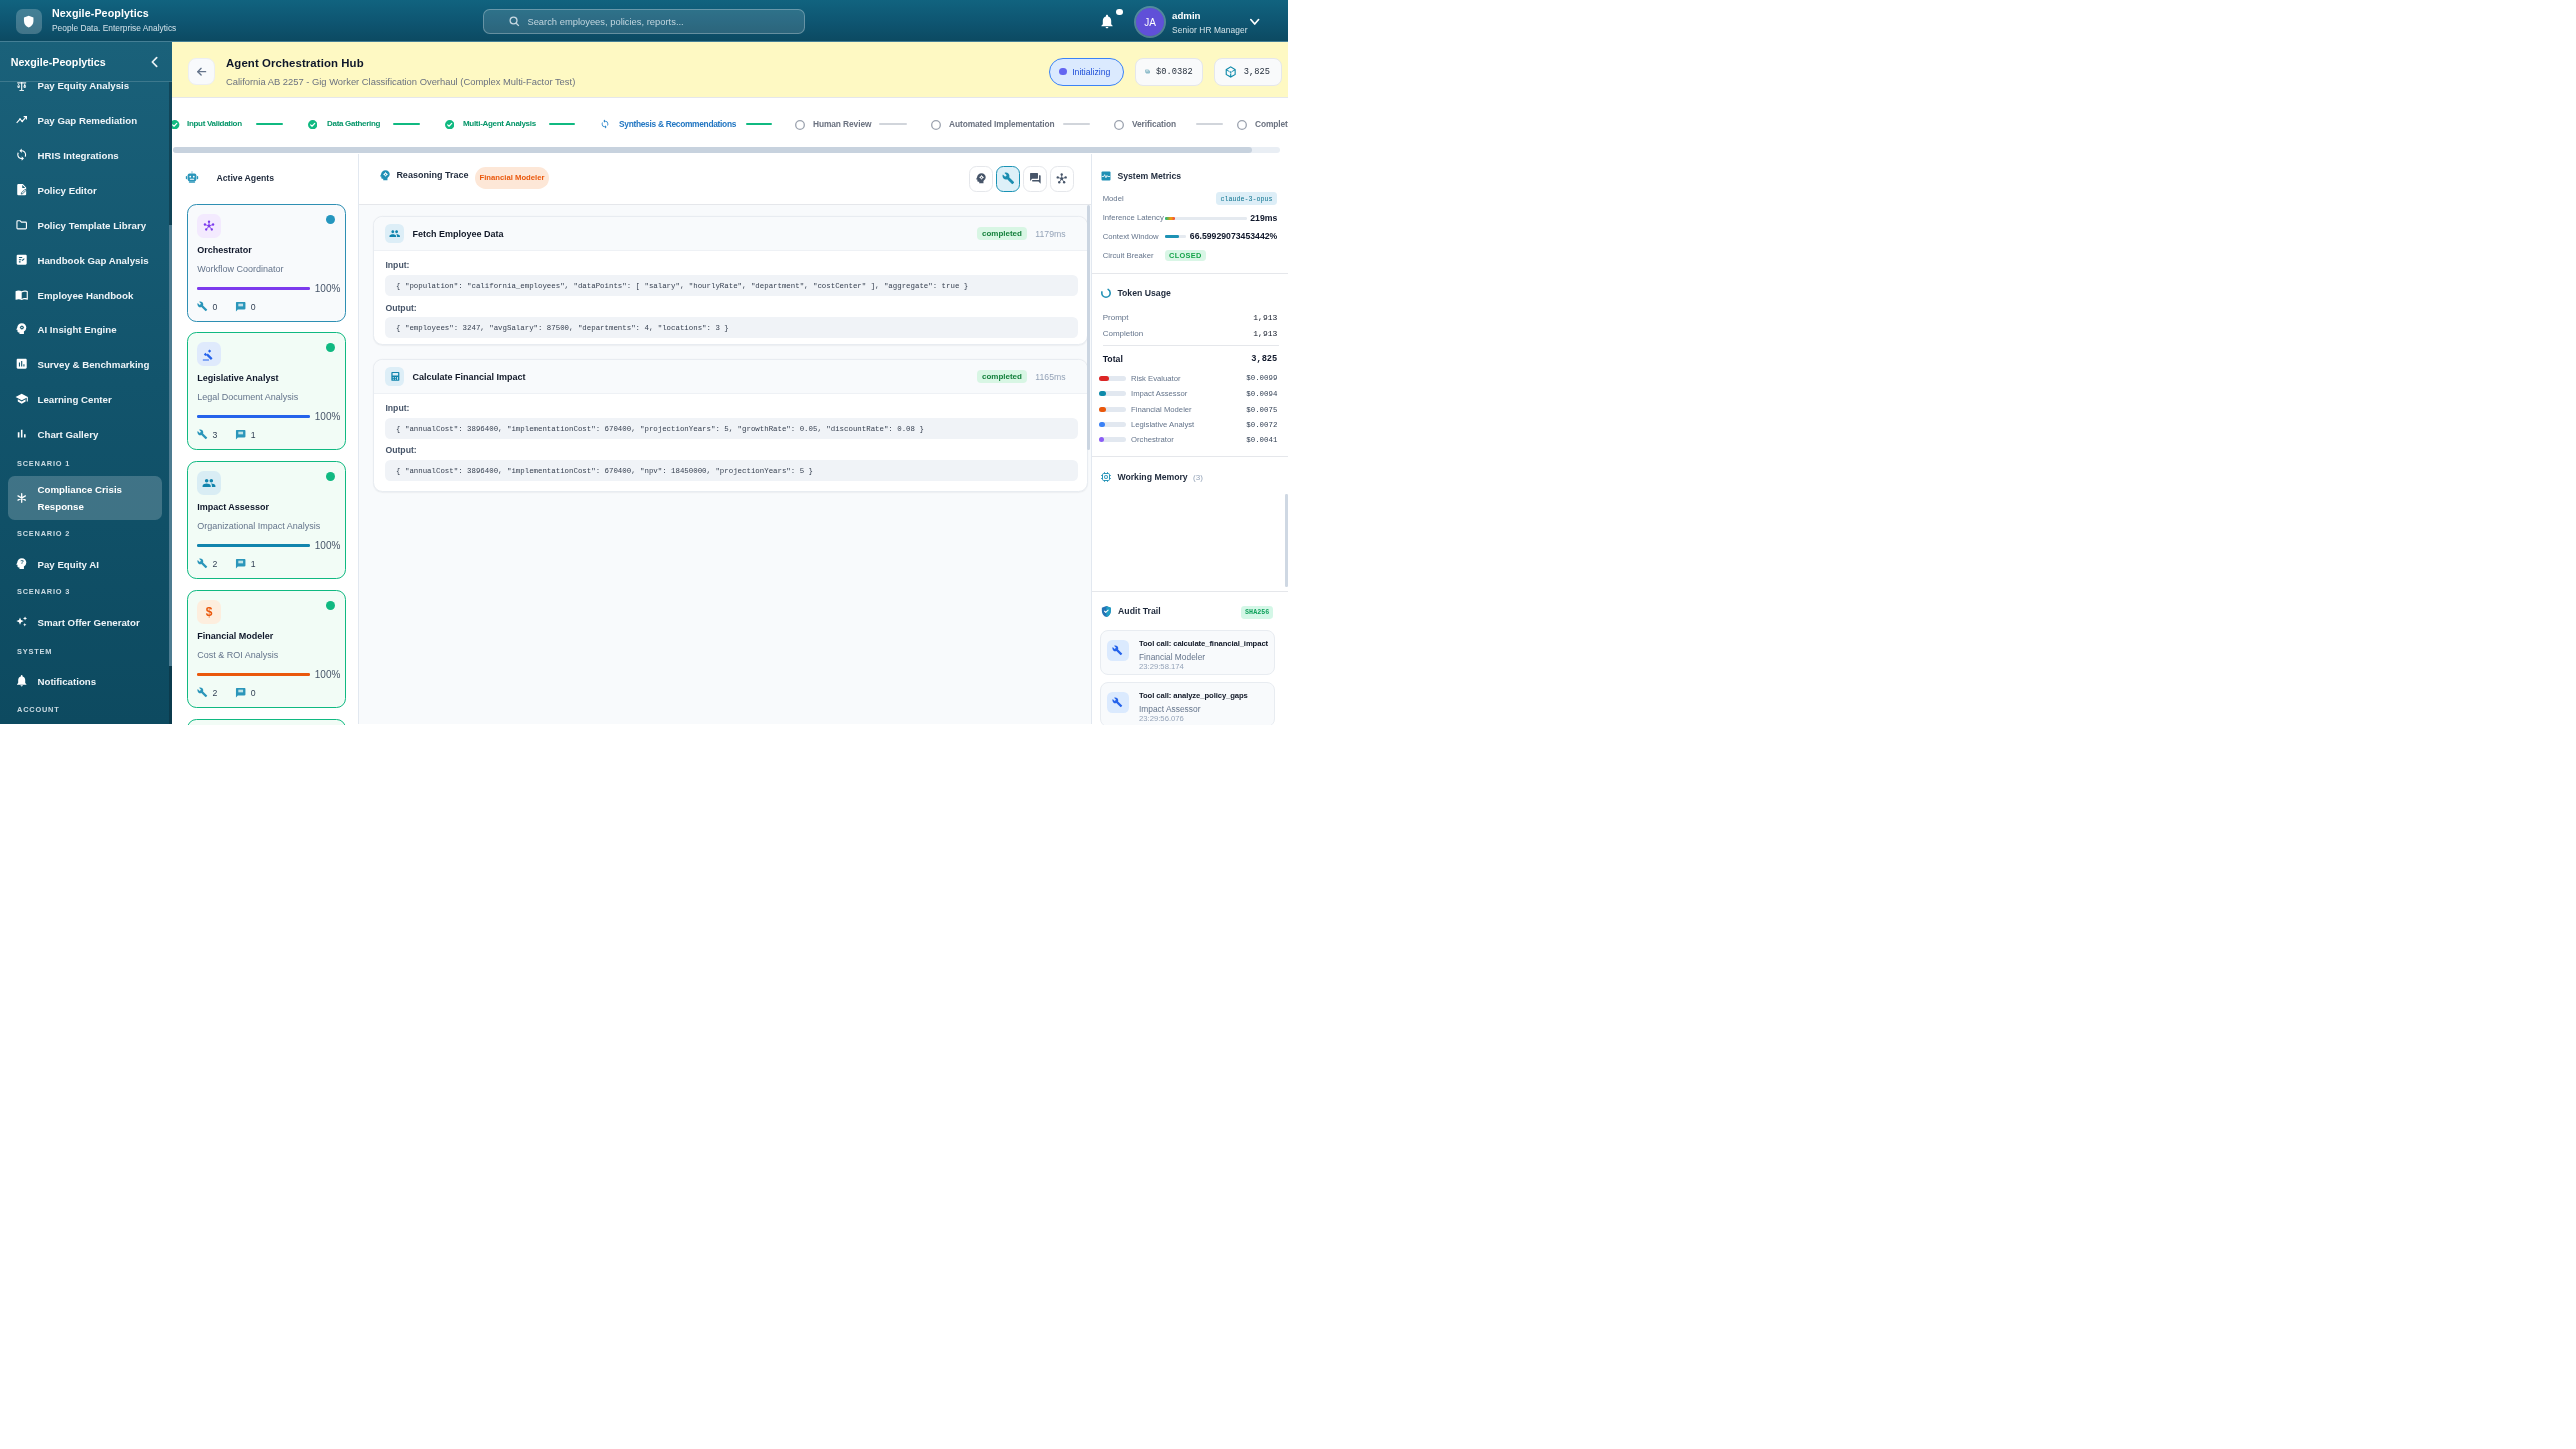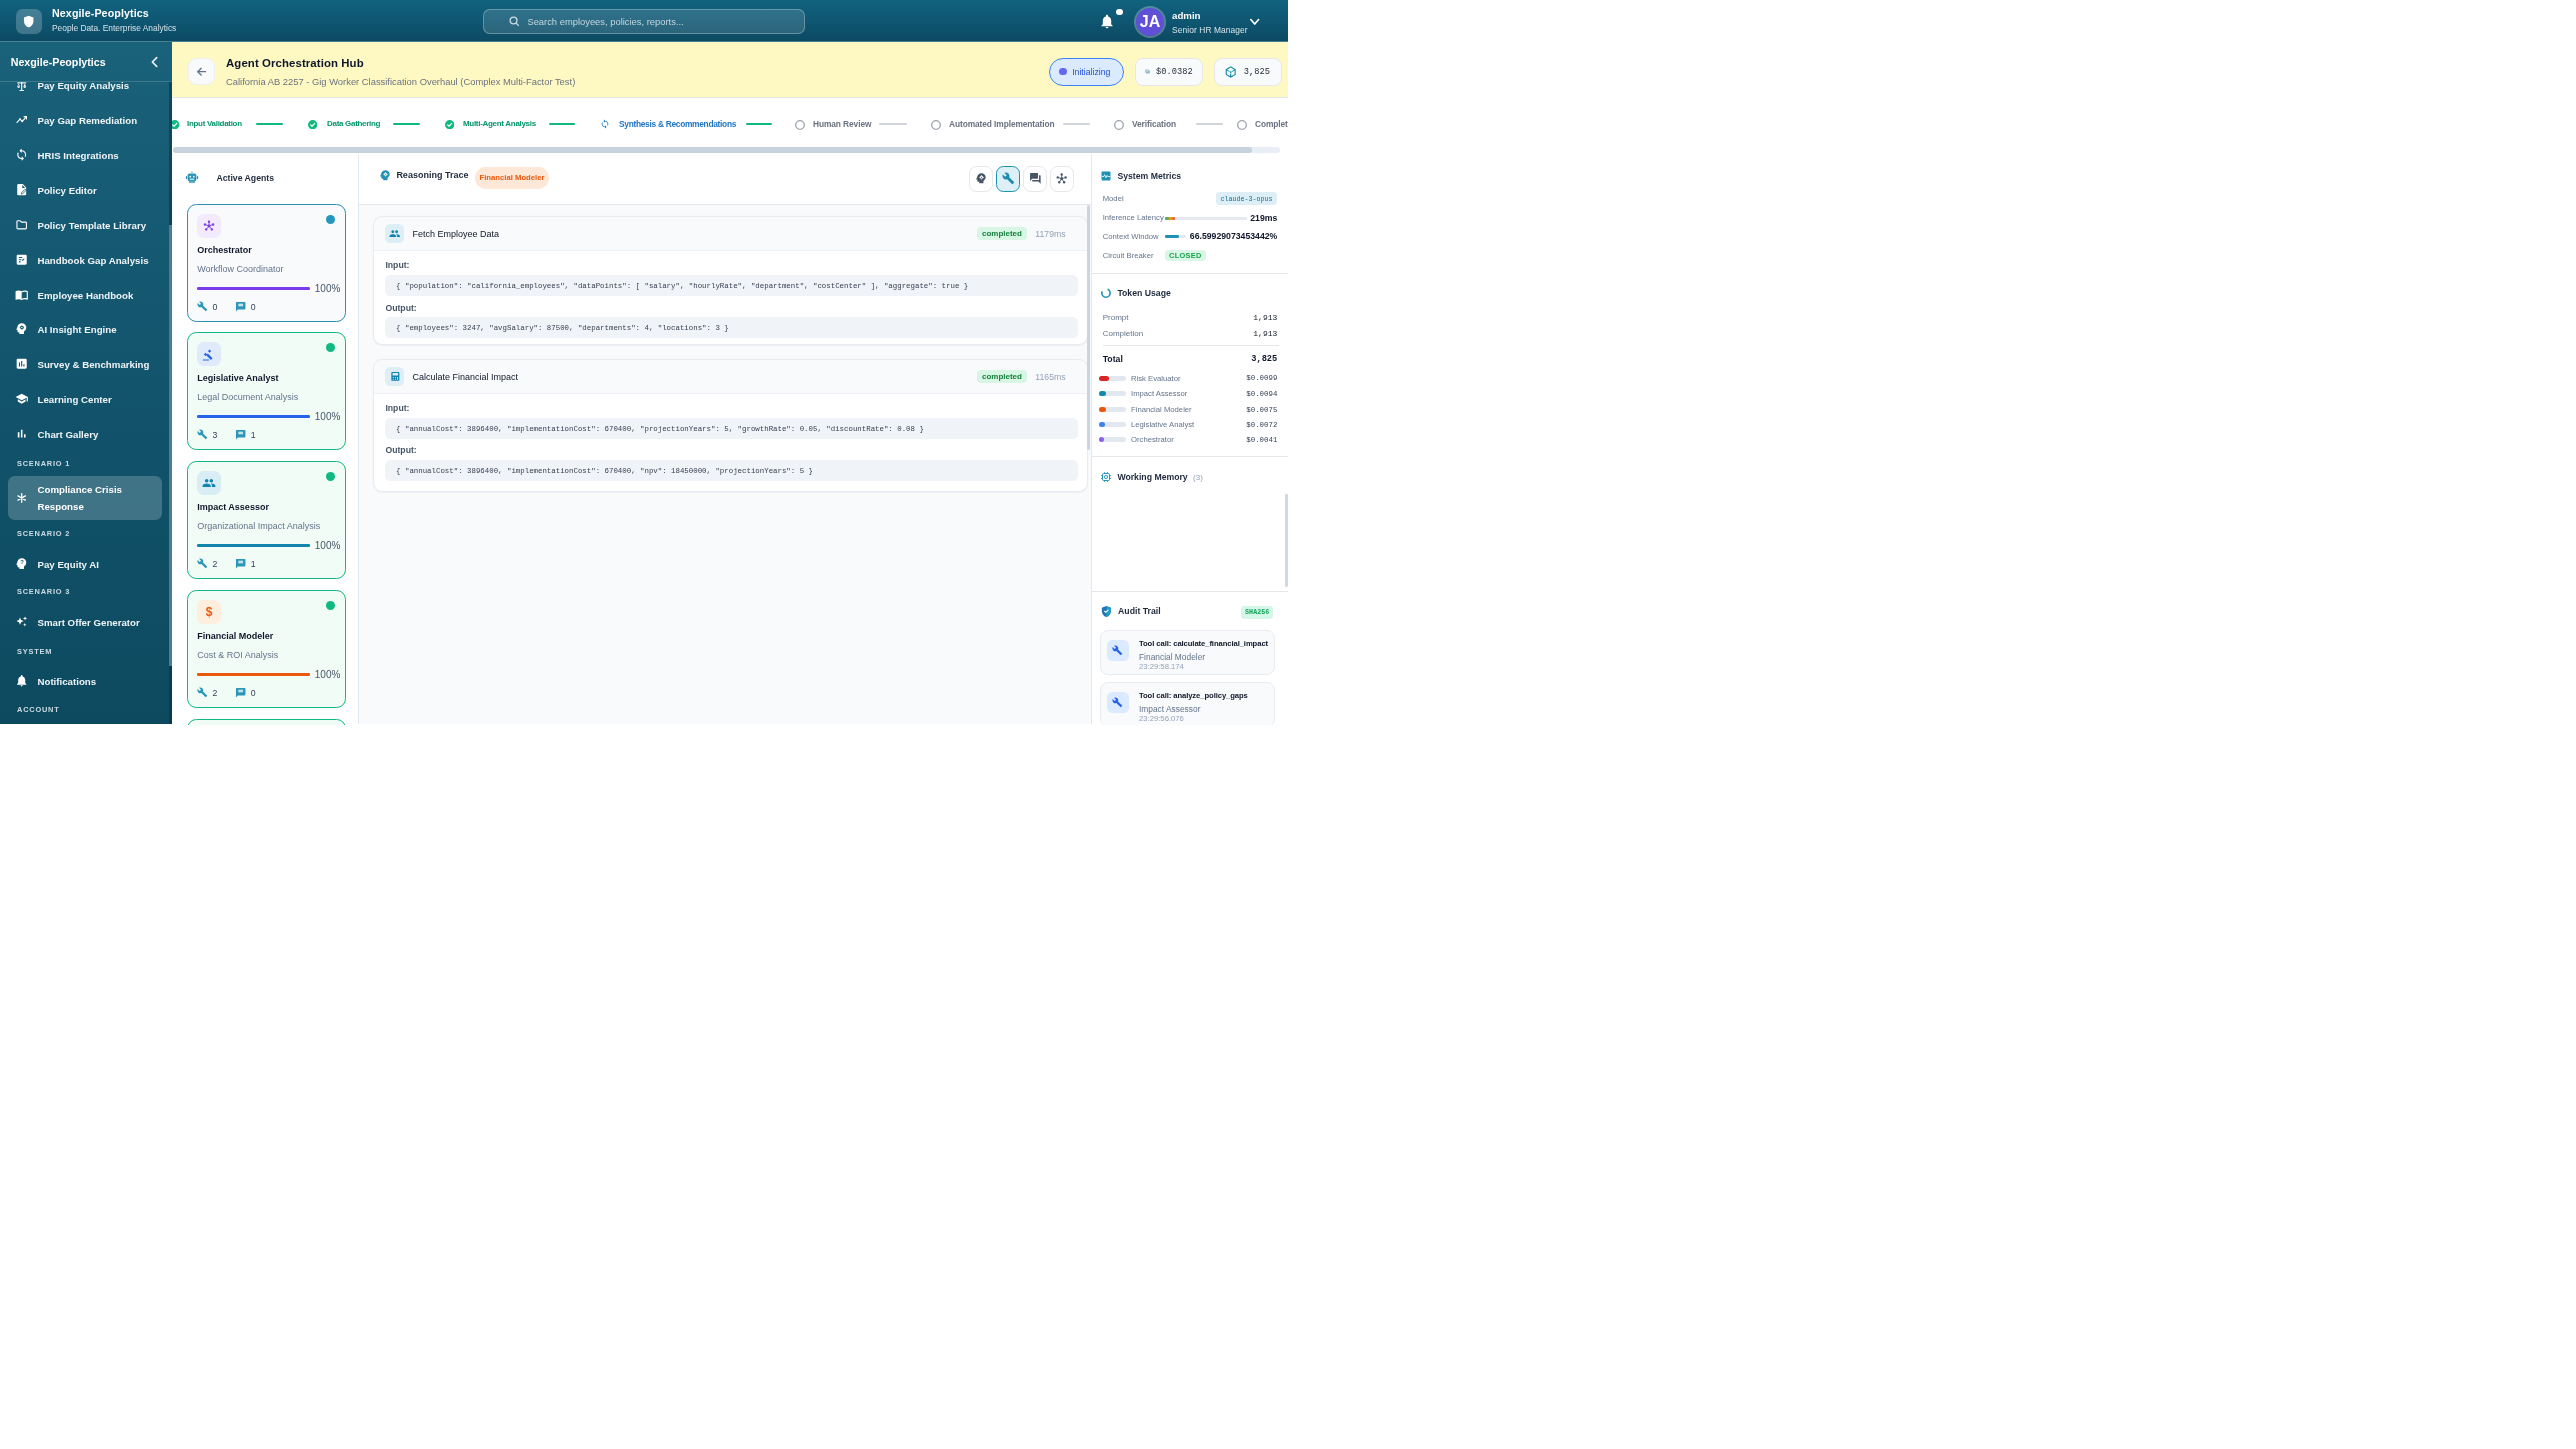--- a/index.html
+++ b/index.html
@@ -11,21 +11,21 @@
 #app{position:relative;width:1288px;height:725px;overflow:hidden;background:#fff}
 
 #topbar{left:0;top:0;width:1288px;height:42px;background:linear-gradient(180deg,#11637f 0%,#0e5571 55%,#0c4a62 100%);border-bottom:1.3px solid #457f95}
 #logo{left:16px;top:8.7px;width:25.5px;height:25.5px;border-radius:6.7px;background:rgba(255,255,255,.22);display:flex;align-items:center;justify-content:center}
 #brand{left:52px;top:6.7px;color:#fff;font-size:10.7px;font-weight:700;letter-spacing:0.1px}
 #brandsub{left:52px;top:23px;color:#d3e2ea;font-size:8.4px}
 #search{left:483px;top:8.7px;width:322px;height:25px;border-radius:6.7px;background:rgba(255,255,255,.13);border:0.7px solid rgba(255,255,255,.28);display:flex;align-items:center;padding-left:24px;gap:6.7px}
 #search span{color:#c2d6df;font-size:9.4px}
 #bell{left:1099px;top:12.7px}
 #belldot{left:1116px;top:8.7px;width:6.7px;height:6.7px;border-radius:50%;background:#fff}
-#avatar{left:1134px;top:6.2px;width:32px;height:32px;border-radius:50%;background:#6050d8;border:2.3px solid rgba(255,255,255,.28);background-clip:padding-box;display:flex;align-items:center;justify-content:center;color:#fff;font-weight:700;font-size:16px}
+#avatar{left:1134px;top:6.2px;width:32px;height:32px;border-radius:50%;background:#6050d8;border:2.3px solid rgba(255,255,255,.28);background-clip:padding-box;display:flex;align-items:center;justify-content:center;color:#fff;font-weight:400;font-size:10px}
 #uname{left:1172px;top:10px;color:#fff;font-size:9.7px;font-weight:700}
 #urole{left:1172px;top:24.5px;color:#d5e4ea;font-size:8.4px;letter-spacing:0.1px}
 
 #sidebar{left:0;top:42px;width:172px;height:682px;background:linear-gradient(180deg,#1a617a 0%,#12546c 50%,#0d4a60 100%);overflow:hidden}
 #sbhead{left:0;top:0;width:172px;height:40px;border-bottom:0.7px solid rgba(255,255,255,.16);display:flex;align-items:center;justify-content:space-between;padding:0 12px 0 10.7px}
 #sbhead .t{color:#fff;font-size:10.7px;font-weight:700}
 #navclip{left:0;top:40px;width:172px;height:642px;overflow:hidden}
 .ni{position:absolute;left:8px;width:154px;height:32px;border-radius:6.7px;display:flex;align-items:center;padding-left:7.4px;color:#eef4f8;font-size:9.7px;font-weight:600}
 .ni svg{flex:0 0 13.4px;margin-right:8.7px}
 .nsec{position:absolute;left:17px;font-size:7.4px;font-weight:700;letter-spacing:0.8px;color:rgba(222,233,240,.9)}
@@ -66,21 +66,21 @@
 .acard .dot{position:absolute;right:9.4px;top:10px;width:9.4px;height:9.4px;border-radius:50%}
 .acard .nm{position:absolute;left:9.4px;top:40px;font-size:9px;font-weight:700;color:#0f172a}
 .acard .rl{position:absolute;left:9.4px;top:59px;font-size:9px;color:#64748b}
 .acard .bar{position:absolute;left:9.4px;top:82px;width:113px;height:2.7px;border-radius:1.3px}
 .acard .pct{position:absolute;left:127px;top:78px;font-size:10px;color:#475569}
 .acard .tools{position:absolute;left:9.4px;top:92px;width:134px;height:19px;display:flex;align-items:center;gap:4.7px;font-size:8.7px;color:#334155}
 .acard .tools .g{width:8px}
 
 .tcard{position:absolute;left:14px;width:715px;background:#fff;border:0.7px solid #e8ecf1;border-radius:9.4px;box-shadow:0 0.7px 1.3px rgba(15,23,42,.05)}
 .tchead{height:34px;background:#f8fafc;border-bottom:0.7px solid #eef1f5;border-radius:8.7px 8.7px 0 0;display:flex;align-items:center;padding:0 11.4px;gap:8px}
-.tchead .ttl{font-size:9px;font-weight:400;color:#111827}
+.tchead .ttl{font-size:9px;font-weight:700;color:#111827}
 .tctile{width:19px;height:19px;border-radius:5.4px;background:#ddeef7;display:flex;align-items:center;justify-content:center}
 .donechip{background:#d8f6e4;color:#15803d;font-size:8px;font-weight:600;border-radius:4px;padding:2.3px 5.4px}
 .tcms{color:#94a3b8;font-size:8.7px;margin-right:10px}
 .tclabel{position:absolute;left:11.4px;font-size:8.7px;font-weight:700;color:#475569}
 .tccode{position:absolute;left:11.4px;width:693px;height:21px;background:#f0f3f7;border-radius:5.4px;display:flex;align-items:center;padding:0 10.7px;font-family:"Liberation Mono",monospace;font-size:7.4px;color:#374151;white-space:pre;overflow:hidden}
 
 .rsechead{position:absolute;display:flex;align-items:center;gap:5.4px}
 .rsechead .t{font-size:8.7px;font-weight:700;color:#1e293b}
 .rrow-l{position:absolute;left:10.7px;font-size:7.7px;color:#64748b}
 .rrow-v{position:absolute;right:10.7px;font-size:8.7px;font-weight:700;color:#0f172a;text-align:right}

